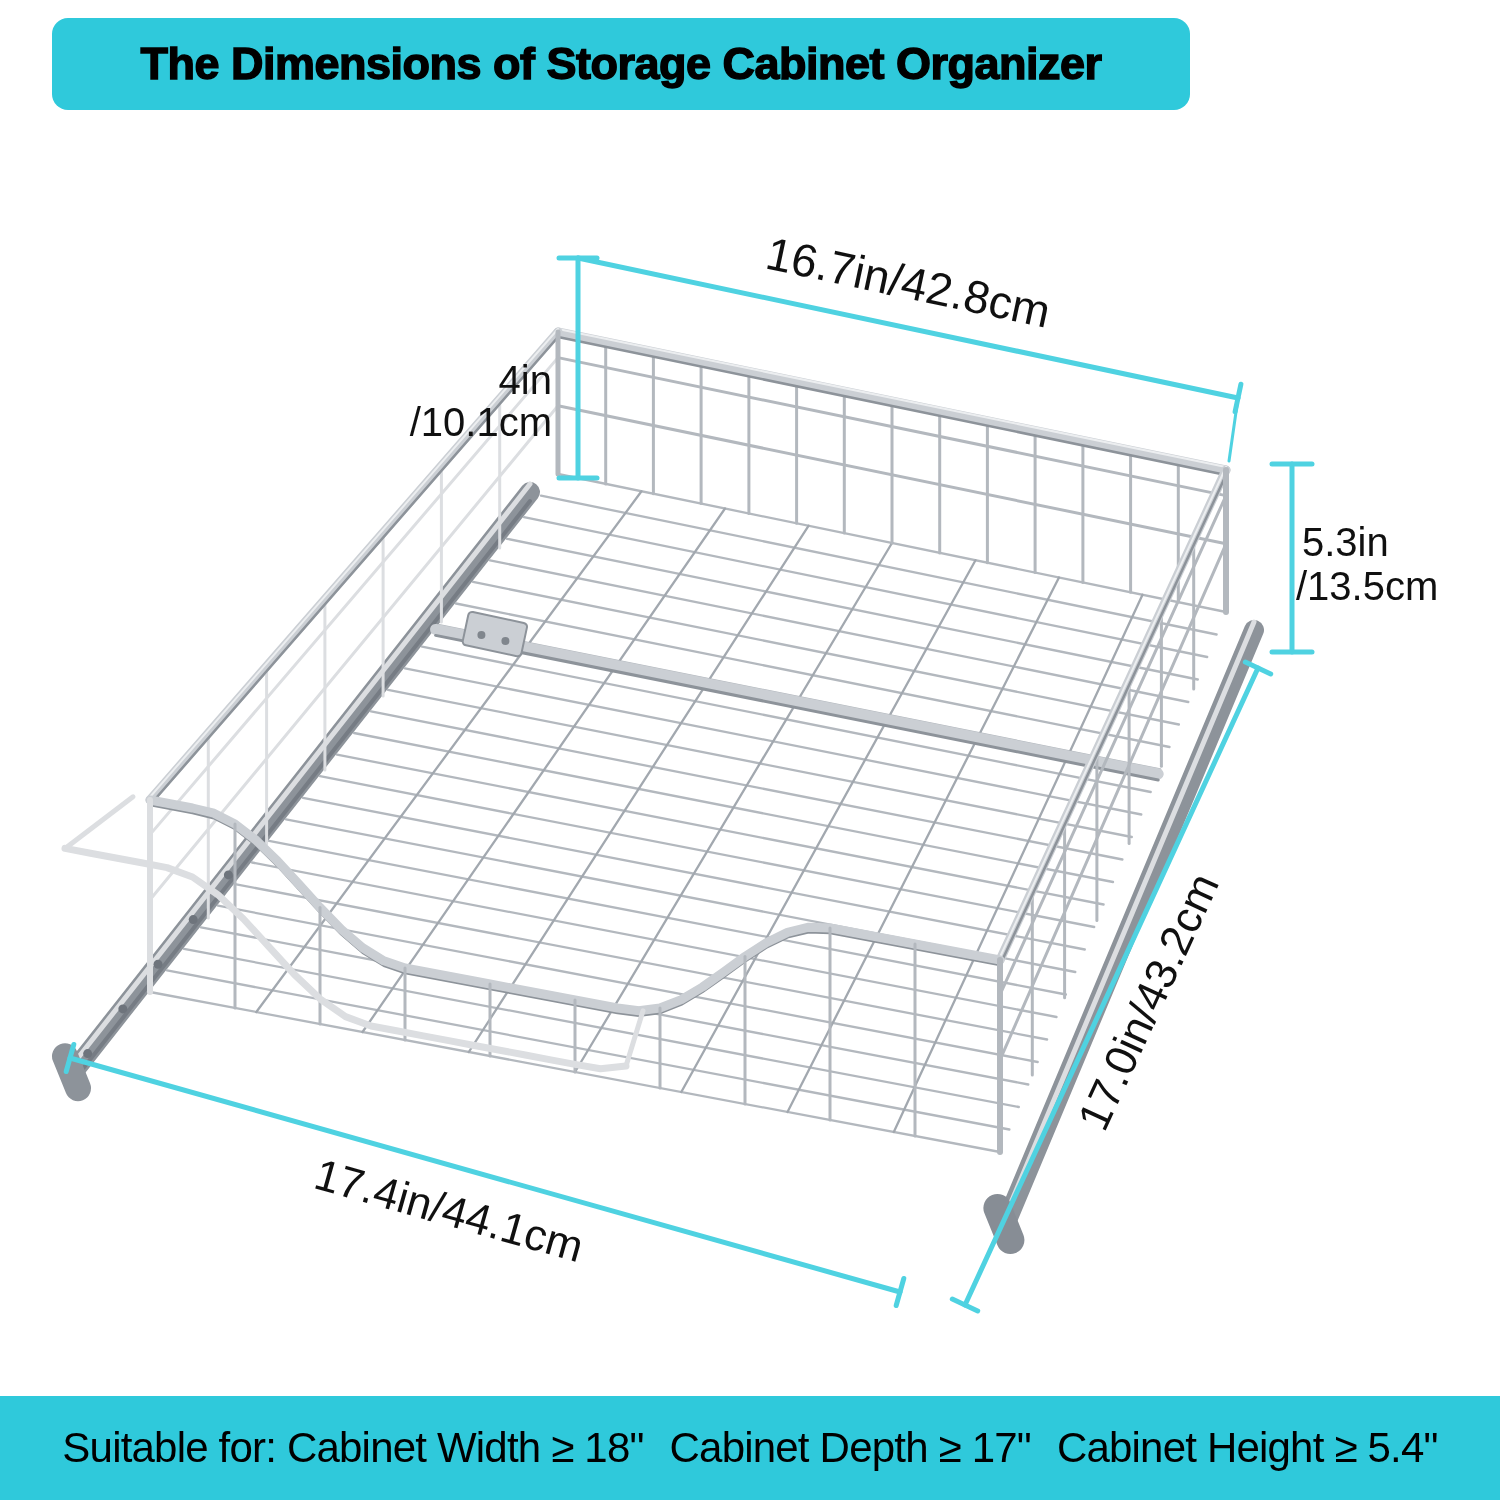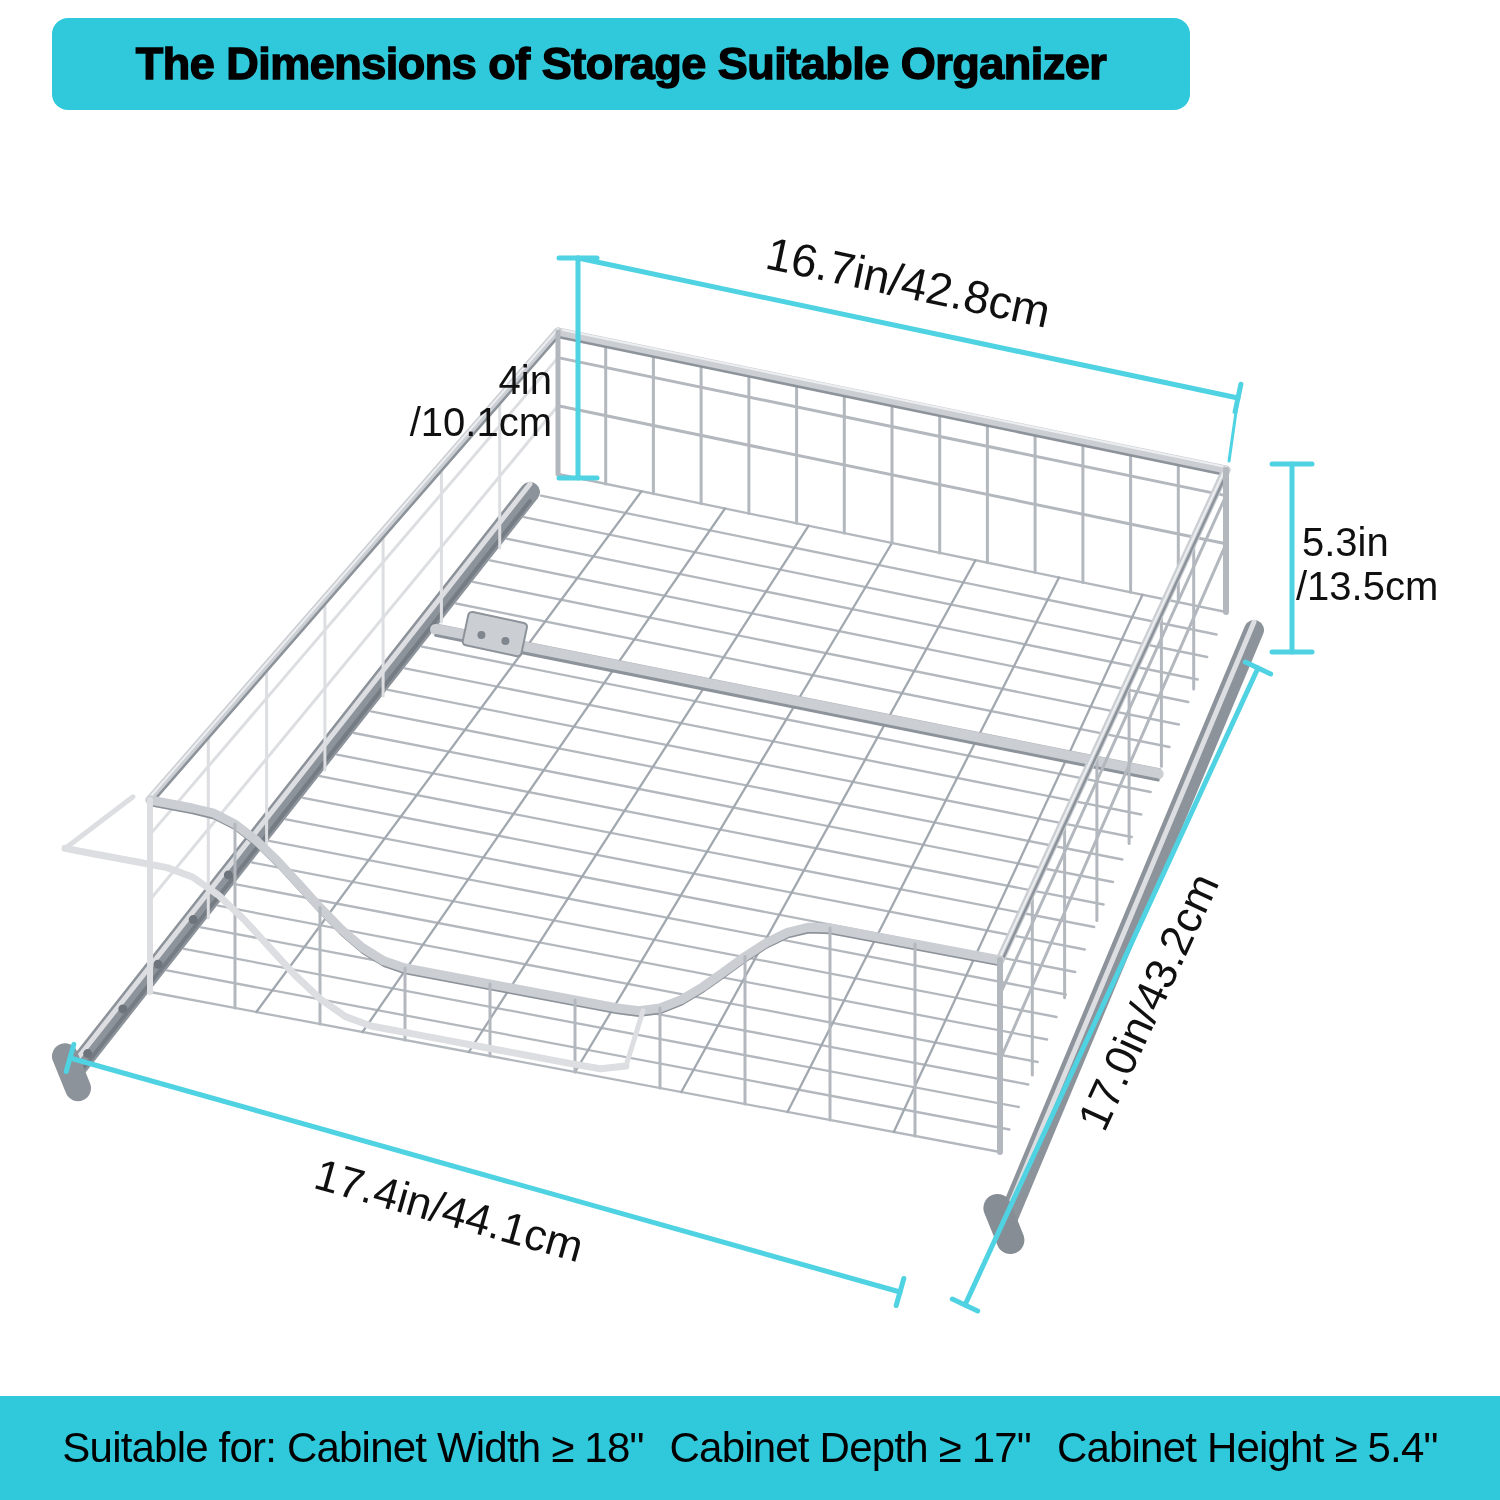--- a/index.html
+++ b/index.html
@@ -21,21 +21,21 @@
                  background:var(--banner-bg,#2FC9DB);
                  display:flex;align-items:center;justify-content:center;gap:26px;
                  font-size:42px;letter-spacing:-0.8px;color:#000;font-weight:500;white-space:nowrap;}
 </style>
 </head>
 <body>
 
 <div class="stage">
 
   <div class="title-banner">
-    <span class="title-text">The Dimensions of Storage Suitable Organizer</span>
+    <span class="title-text">The Dimensions of Storage Cabinet Organizer</span>
   </div>
 
   <svg id="scene" viewBox="0 0 1500 1500">
 
     <g id="basket-group">
         <line x1="530.0" y1="492.0" x2="73.0" y2="1072.2" stroke="#8D939A" stroke-width="20" stroke-linecap="round"></line>
         <line x1="530.0" y1="484.0" x2="73.0" y2="1064.2" stroke="#DCDEE1" stroke-width="5" stroke-linecap="round"></line>
         <line x1="530.0" y1="501.0" x2="73.0" y2="1081.2" stroke="#767C84" stroke-width="4" stroke-linecap="round"></line>
         <circle cx="228.40639999999996" cy="874.9056" r="4.5" fill="#6E747C"></circle>
         <circle cx="193.22047999999995" cy="919.5779200000001" r="4.5" fill="#6E747C"></circle>

